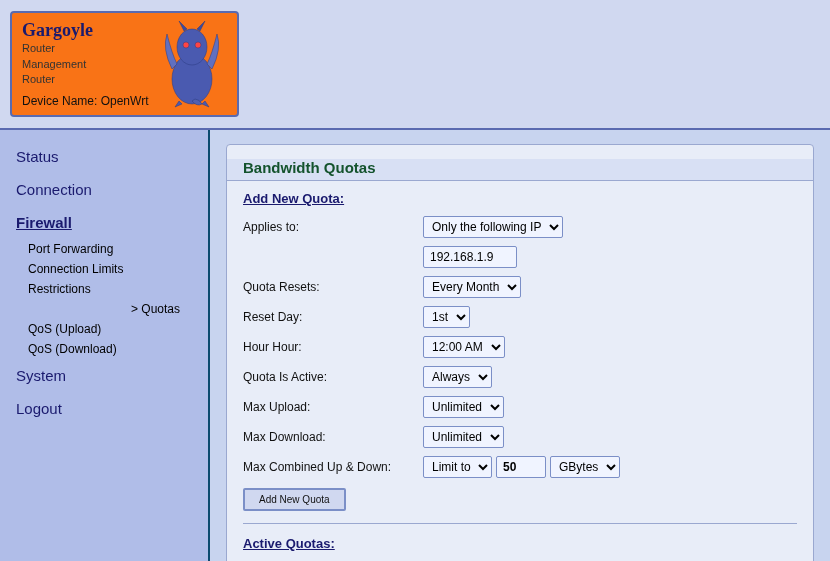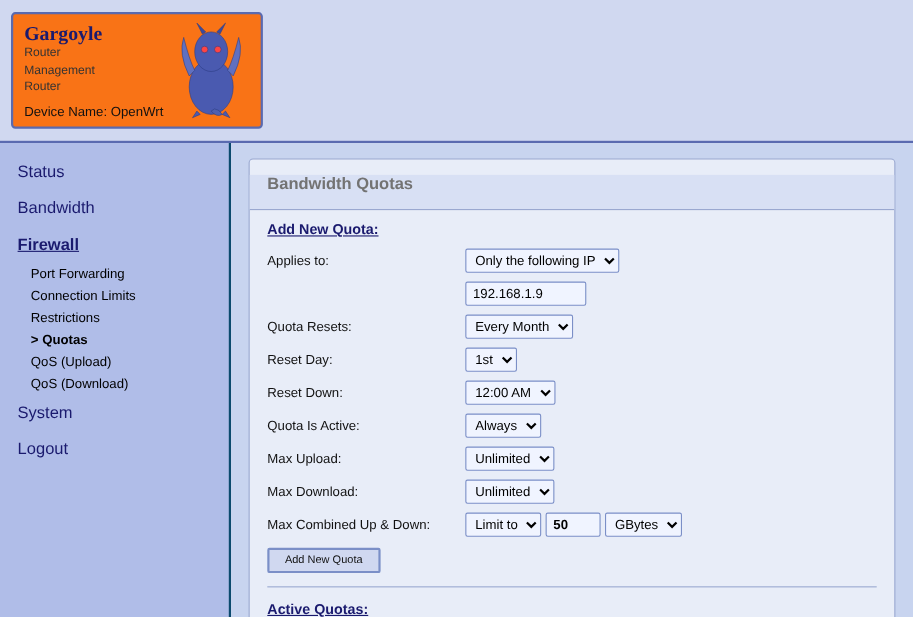--- a/index.html
+++ b/index.html
@@ -70,43 +70,43 @@
       color: #1a1a6e;
       cursor: pointer;
     }
     .sidebar-item.underline { text-decoration: underline; font-weight: bold; }
     .sidebar-sub {
       padding: 3px 28px;
       font-size: 12px;
       color: #000000;
       cursor: pointer;
     }
-    .sidebar-sub.active { font-weight: bold; }
+    .sidebar-sub.active { font-weight: normal; text-align: right; }
     .sidebar-sub.arrow::before { content: '> '; }
 
     
     .content {
       flex: 1;
       background: #c8d4ef;
       padding: 14px 16px;
       overflow-y: auto;
     }
 
     .panel {
       background: #e8edf8;
       border: 1px solid #9aa8d0;
       border-radius: 4px;
       padding: 14px 16px;
     }
     .panel-title {
       font-size: 15px;
       font-weight: bold;
-      color: #737373;
+      color: #14532d;
       border-bottom: 1px solid #9aa8d0;
-      padding-bottom: 14px;
+      padding-bottom: 4px;
       margin-bottom: 10px;
       margin-left: -16px;
       padding-left: 16px;
       margin-right: -16px;
       padding-right: 16px;
       background: #d8e0f4;
     }
 
     .section-title {
       font-size: 13px;
@@ -228,21 +228,21 @@
         <path d="M48 82 L52 88 L45 85Z"></path>
       </g>
     </svg>
   </div>
 </div>
 
 <div class="main-layout">
 
   <div class="sidebar">
     <div class="sidebar-item">Status</div>
-    <div class="sidebar-item">Bandwidth</div>
+    <div class="sidebar-item">Connection</div>
     <div class="sidebar-item underline">Firewall</div>
     <div class="sidebar-sub">Port Forwarding</div>
     <div class="sidebar-sub">Connection Limits</div>
     <div class="sidebar-sub">Restrictions</div>
     <div class="sidebar-sub arrow active">Quotas</div>
     <div class="sidebar-sub">QoS (Upload)</div>
     <div class="sidebar-sub">QoS (Download)</div>
     <div class="sidebar-item">System</div>
     <div class="sidebar-item">Logout</div>
   </div>
@@ -258,21 +258,21 @@
         <div class="form-control">
           <select>
             <option>Only the following IP</option>
           </select>
         </div>
       </div>
 
       <div class="form-row">
         <div class="form-label"></div>
         <div class="form-control">
-          <input type="text" style="width: 110px;" value="192.168.1.9">
+          <input type="text" style="width: 94px;" value="192.168.1.9">
         </div>
       </div>
 
       <div class="form-row">
         <div class="form-label">Quota Resets:</div>
         <div class="form-control">
           <select>
             <option>Every Month</option>
           </select>
         </div>
@@ -281,21 +281,21 @@
       <div class="form-row">
         <div class="form-label">Reset Day:</div>
         <div class="form-control">
           <select>
             <option>1st</option>
           </select>
         </div>
       </div>
 
       <div class="form-row">
-        <div class="form-label">Reset Down:</div>
+        <div class="form-label">Hour Hour:</div>
         <div class="form-control">
           <select>
             <option>12:00 AM</option>
           </select>
         </div>
       </div>
 
       <div class="form-row">
         <div class="form-label">Quota Is Active:</div>
         <div class="form-control">

